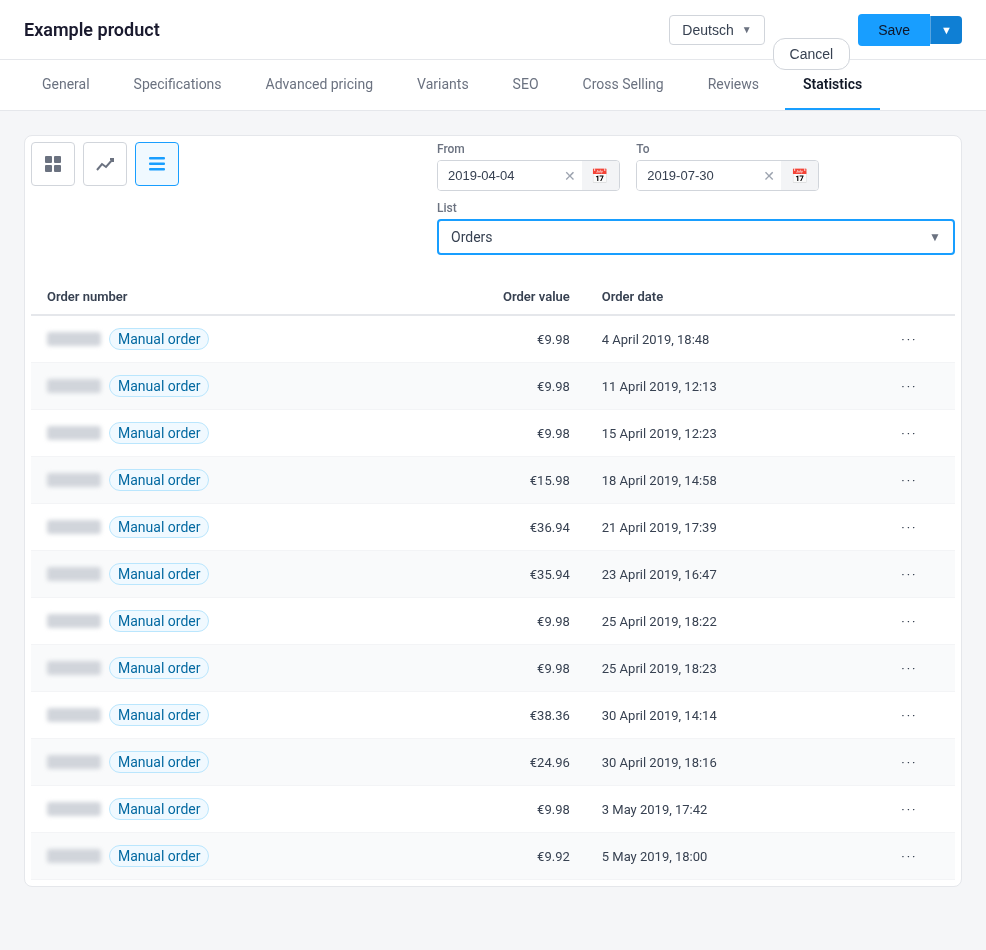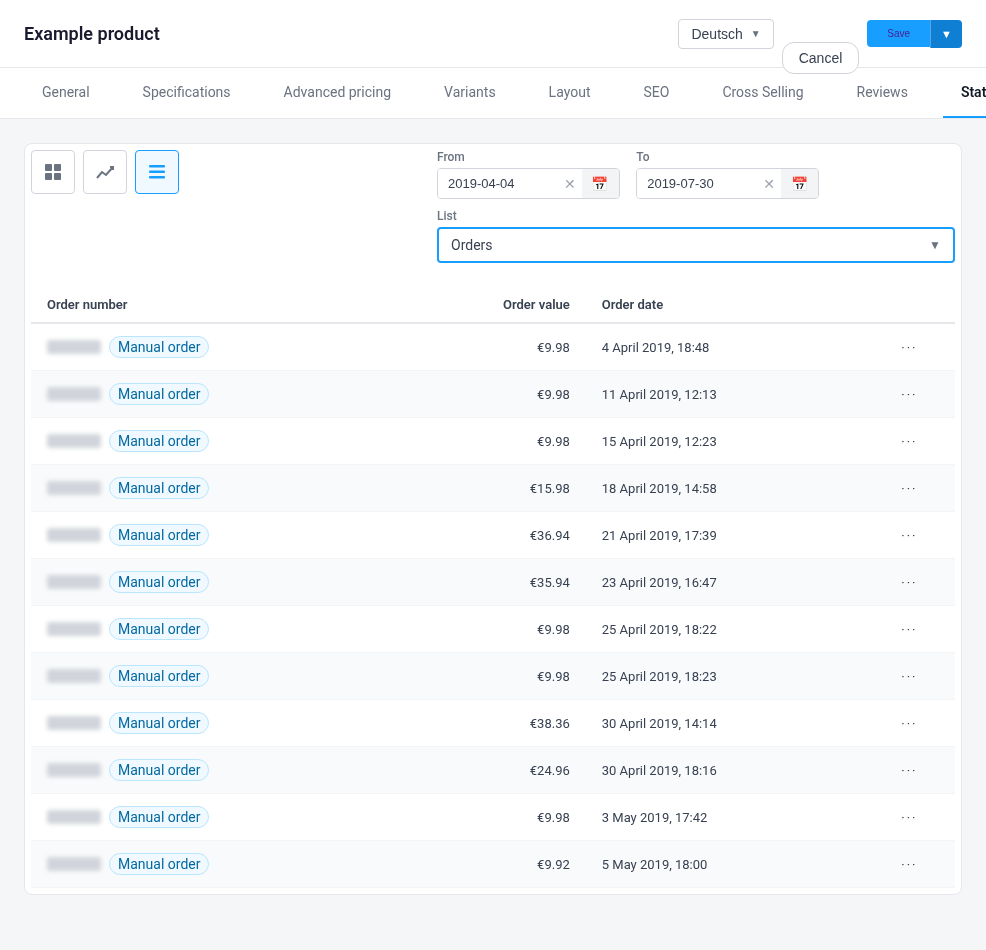--- a/index.html
+++ b/index.html
@@ -3,21 +3,21 @@
   <meta charset="utf-8">
   <style>
     * { box-sizing: border-box; margin: 0; padding: 0; }
     body { font-family: -apple-system, BlinkMacSystemFont, 'Segoe UI', Roboto, sans-serif; background: #f5f6f8; color: #333; font-size: 14px; }
 
     
     .header {
       background: #fff;
       border-bottom: 1px solid #e5e7eb;
       padding: 0 24px;
-      height: 68px;
+      height: 60px;
       display: flex;
       align-items: center;
       justify-content: space-between;
     }
     .header-title {
       font-size: 18px;
       font-weight: 600;
       color: #1a1a2e;
     }
     .header-actions {
@@ -48,47 +48,47 @@
       font-size: 14px;
       color: #374151;
       margin-top: 48px;
     }
     .btn-save-group {
       display: flex;
       align-items: center;
     }
     .btn-save {
       background: #189eff;
-      color: #4c1d95;
+      color: #0f172a;
       border: none;
       border-radius: 4px 0 0 4px;
       padding: 8px 20px;
       cursor: pointer;
-      font-size: 10px;
+      font-size: 14px;
       font-weight: 500;
       text-align: center;
     }
     .btn-save-arrow {
       background: #0f7fd4;
       color: #fff;
       border: none;
       border-radius: 0 4px 4px 0;
       padding: 8px 10px;
       cursor: pointer;
       font-size: 11px;
       border-left: 1px solid rgba(255,255,255,0.3);
     }
 
     
     .tab-bar {
       background: #fff;
       border-bottom: 1px solid #e5e7eb;
       padding: 0 24px;
       display: flex;
-      gap: 17px;
+      gap: 8px;
     }
     .tab {
       padding: 16px 18px;
       cursor: pointer;
       font-size: 14px;
       color: #6b7280;
       border-bottom: 2px solid transparent;
       white-space: nowrap;
     }
     .tab.active {
@@ -284,21 +284,20 @@
       <button class="btn-save-arrow">▼</button>
     </div>
   </div>
 </div>
 
 <div class="tab-bar">
   <div class="tab">General</div>
   <div class="tab">Specifications</div>
   <div class="tab">Advanced pricing</div>
   <div class="tab">Variants</div>
-  <div class="tab">Layout</div>
   <div class="tab">SEO</div>
   <div class="tab">Cross Selling</div>
   <div class="tab">Reviews</div>
   <div class="tab active">Statistics</div>
 </div>
 
 <div class="main">
   <div class="card">
 
     <div class="toolbar-row">

